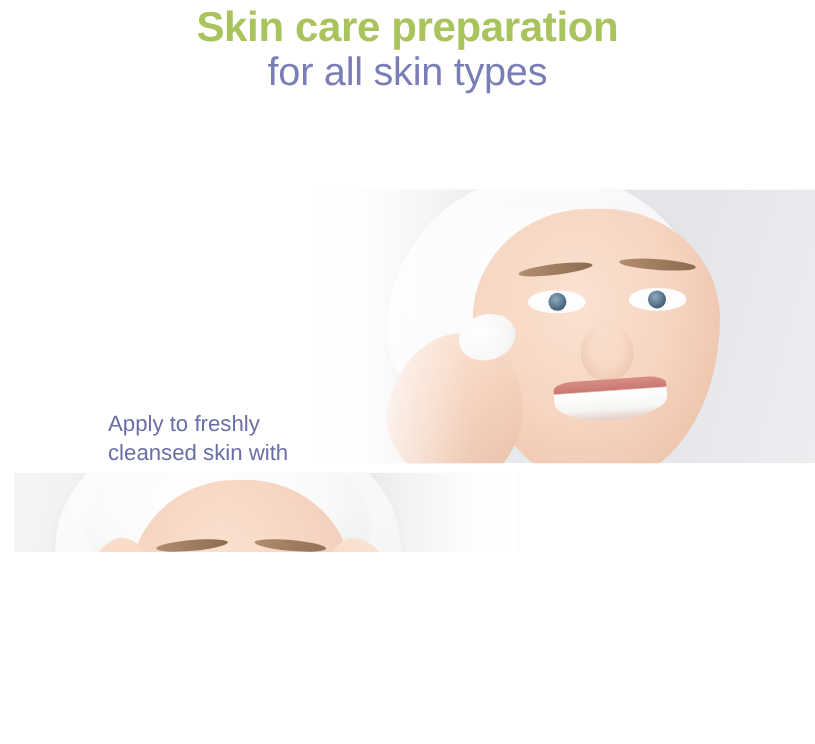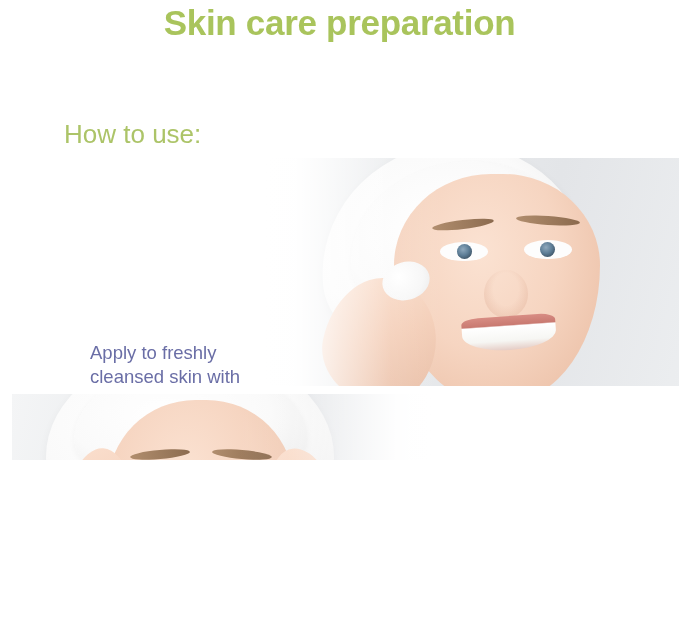--- a/index.html
+++ b/index.html
@@ -188,23 +188,23 @@
     height: 55px;
   }
 </style>
 </head>
 <body>
 
 <div id="infographic">
 
   <div class="header">
     <span class="title-main">Skin care preparation</span>
-  </div>
-
-  <div class="howto">How to use:</div>
+    <span class="title-sub">for all skin types</span>
+  </div>
+
 
   <div class="band band-1">
 
     <div class="photo photo-1">
       <div class="scene">
         <div class="bg-wall"></div>
 
         <div class="towel" style="left:58px; top:-14px; width:268px; height:208px; transform:rotate(-6deg);"></div>
         <div class="towel" style="left:86px; top:4px; width:226px; height:150px; opacity:.92; transform:rotate(-9deg);"></div>
 

